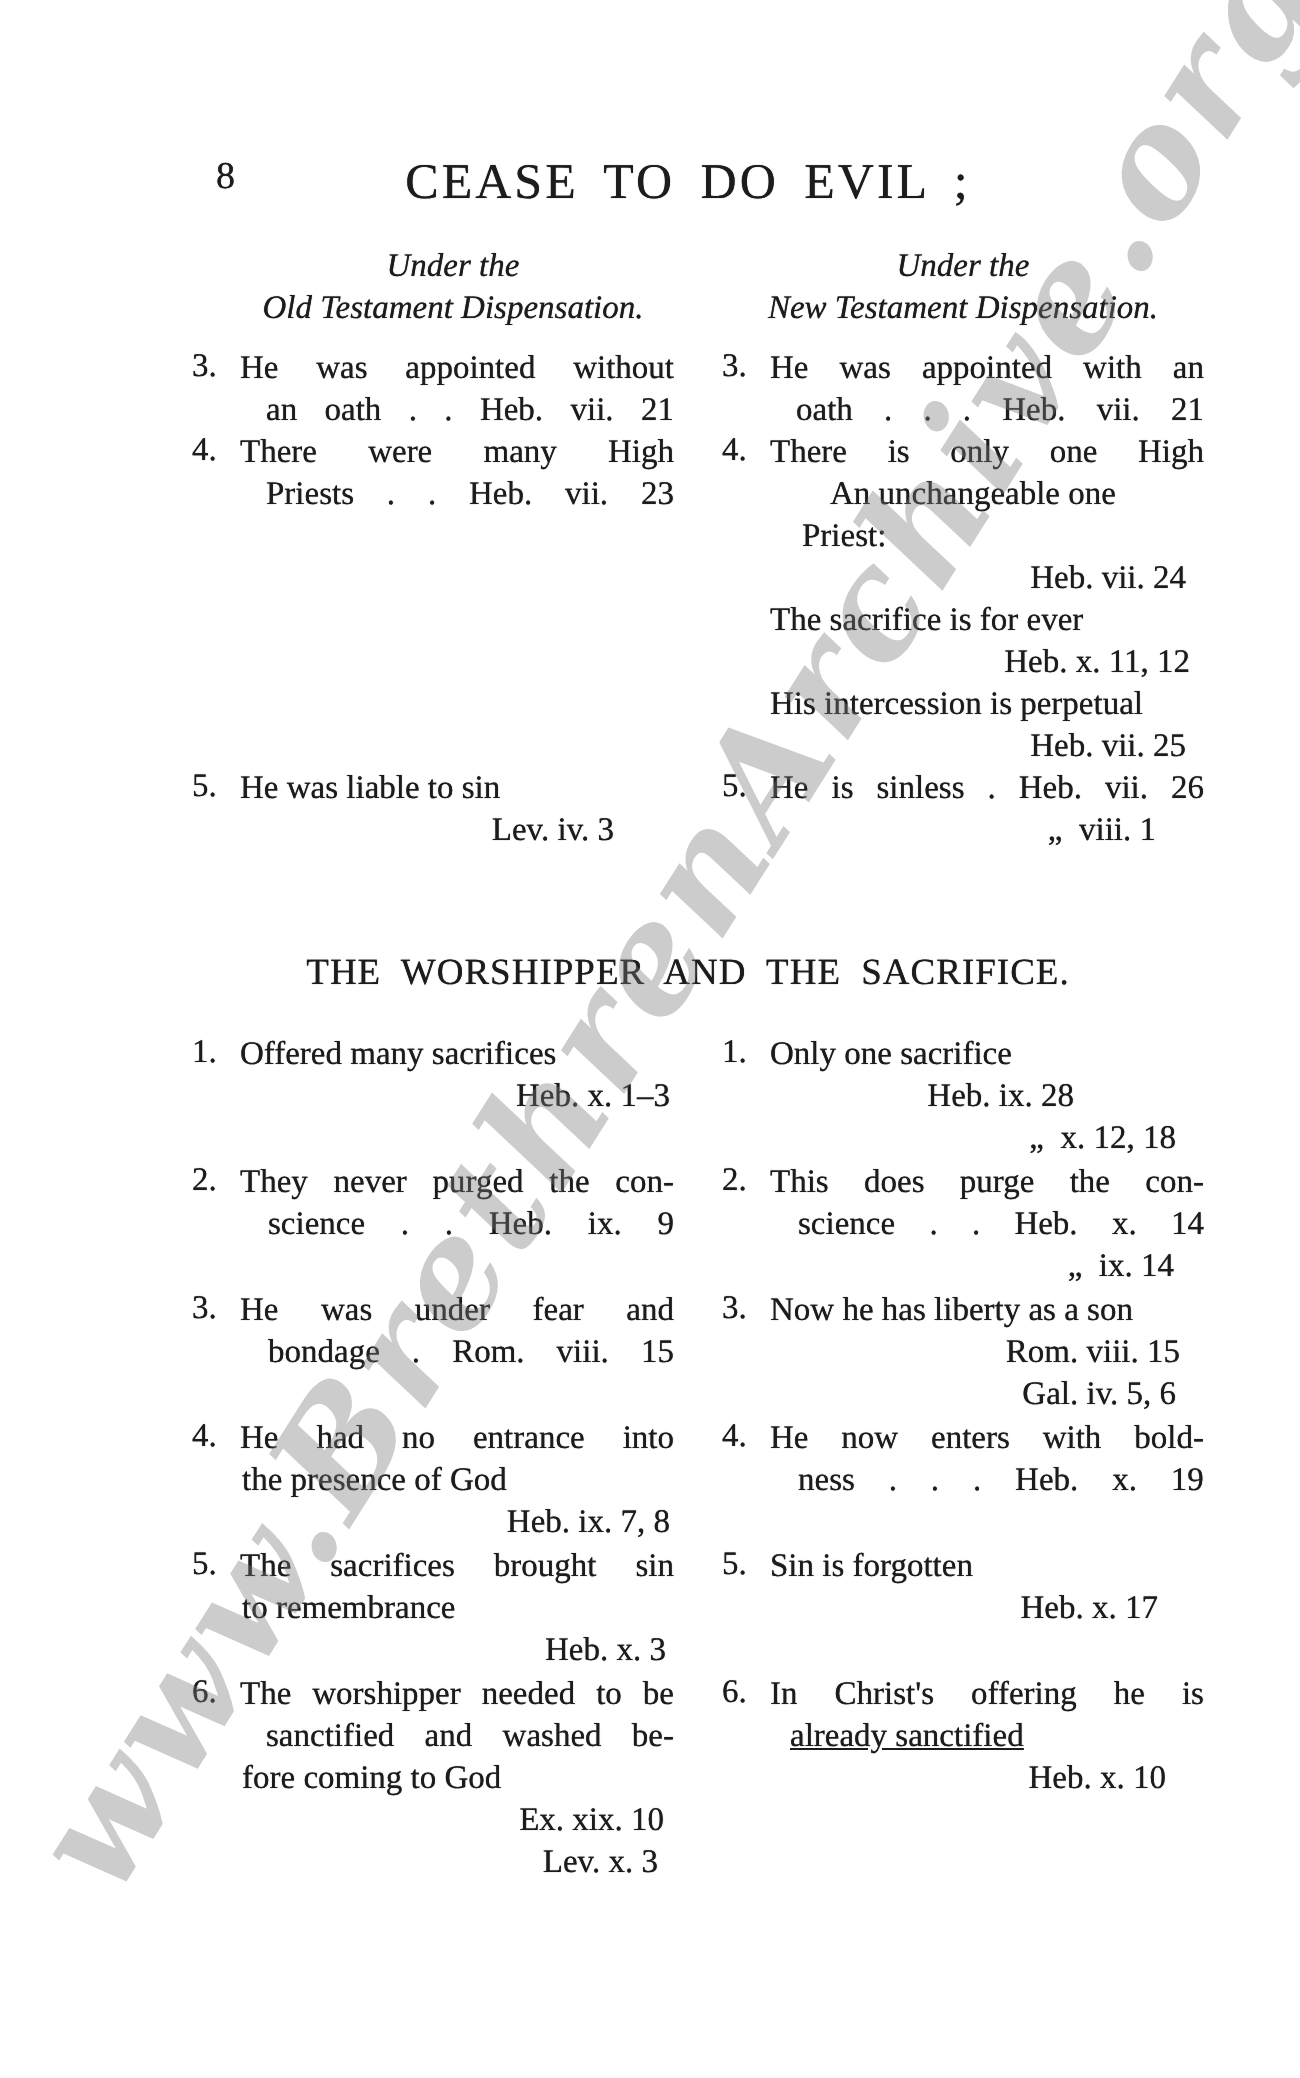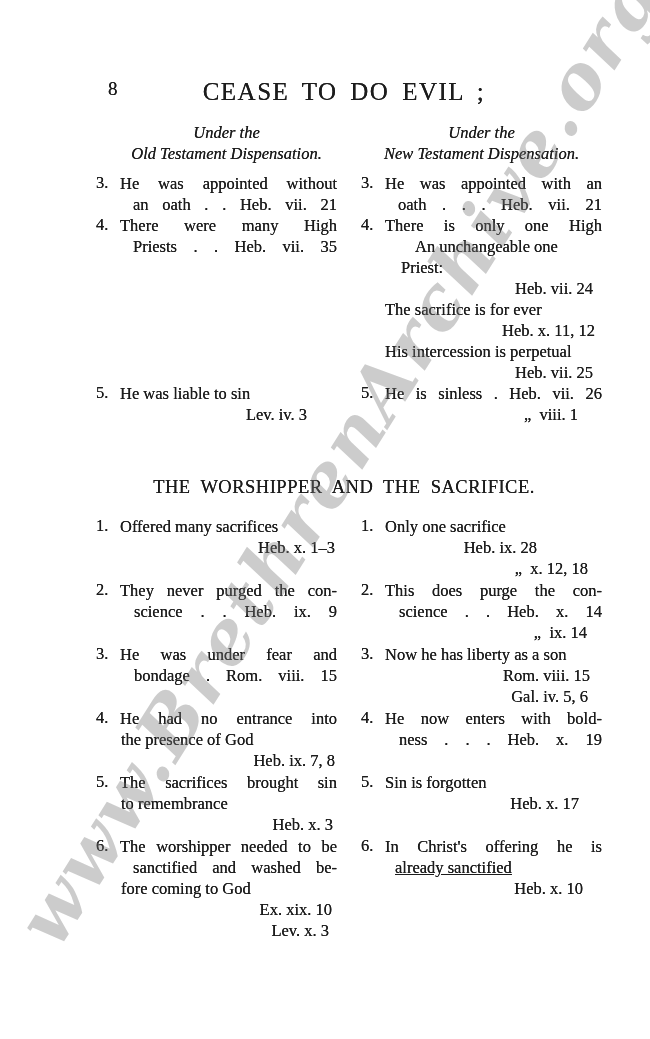--- a/index.html
+++ b/index.html
@@ -134,21 +134,21 @@
             <span>were</span>
             <span>many</span>
             <span>High</span>
           </div>
           <div class="ln j" style="padding-left: 13px;">
             <span>Priests</span>
             <span>.</span>
             <span>.</span>
             <span>Heb.</span>
             <span>vii.</span>
-            <span>35</span>
+            <span>23</span>
           </div>
         </div>
         <div class="col itemcol right">
           <span class="num">4.</span>
           <div class="ln j">
             <span>There</span>
             <span>is</span>
             <span>only</span>
             <span>one</span>
             <span>High</span>

